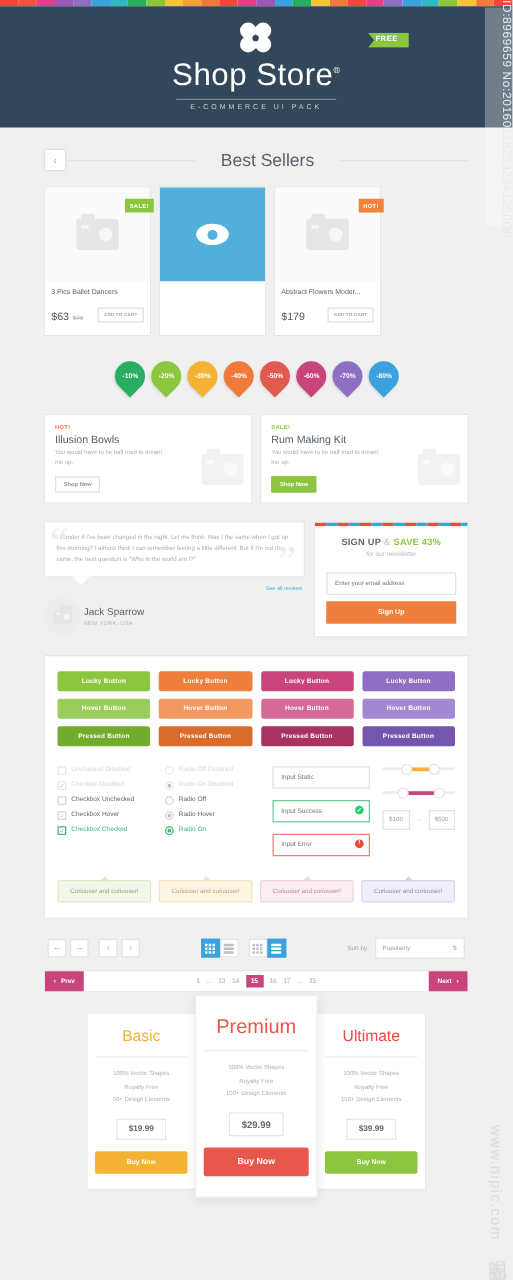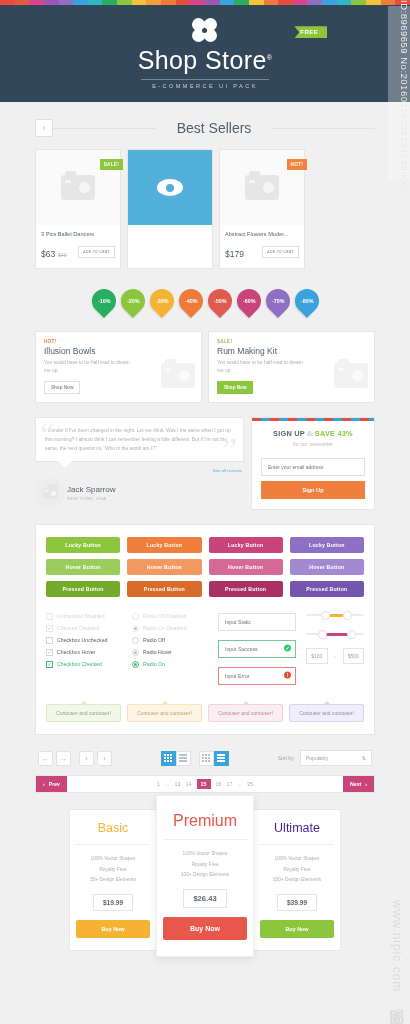--- a/index.html
+++ b/index.html
@@ -631,25 +631,25 @@
     <div class="amt">$19.99</div>
     <div class="buy" style="background:#f5b335">Buy Now</div>
   </div>
   <div class="plan feat">
     <h3 style="color:#e8574b">Premium</h3>
     <ul>
       <li>100% Vector Shapes</li>
         <li>Royalty Free</li>
         <li>100+ Design Elements</li>
     </ul>
-    <div class="amt">$26.43</div>
+    <div class="amt">$29.99</div>
     <div class="buy" style="background:#e8574b">Buy Now</div>
   </div>
   <div class="plan ">
-    <h3 style="color:#4c1d95">Ultimate</h3>
+    <h3 style="color:#ef4444">Ultimate</h3>
     <ul>
       <li>100% Vector Shapes</li>
         <li>Royalty Free</li>
         <li>150+ Design Elements</li>
     </ul>
     <div class="amt">$39.99</div>
     <div class="buy" style="background:#8cc63e">Buy Now</div>
   </div>
   </div>
 

